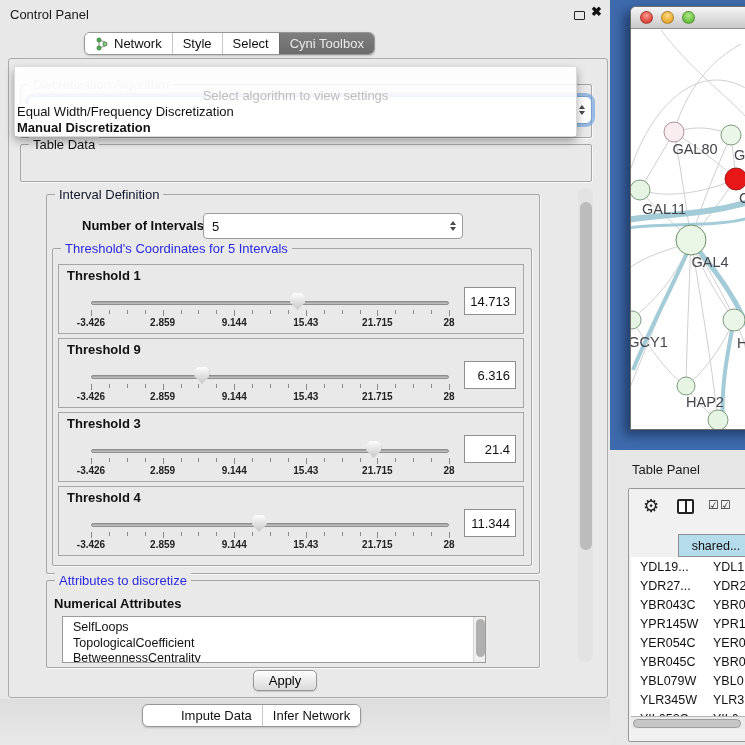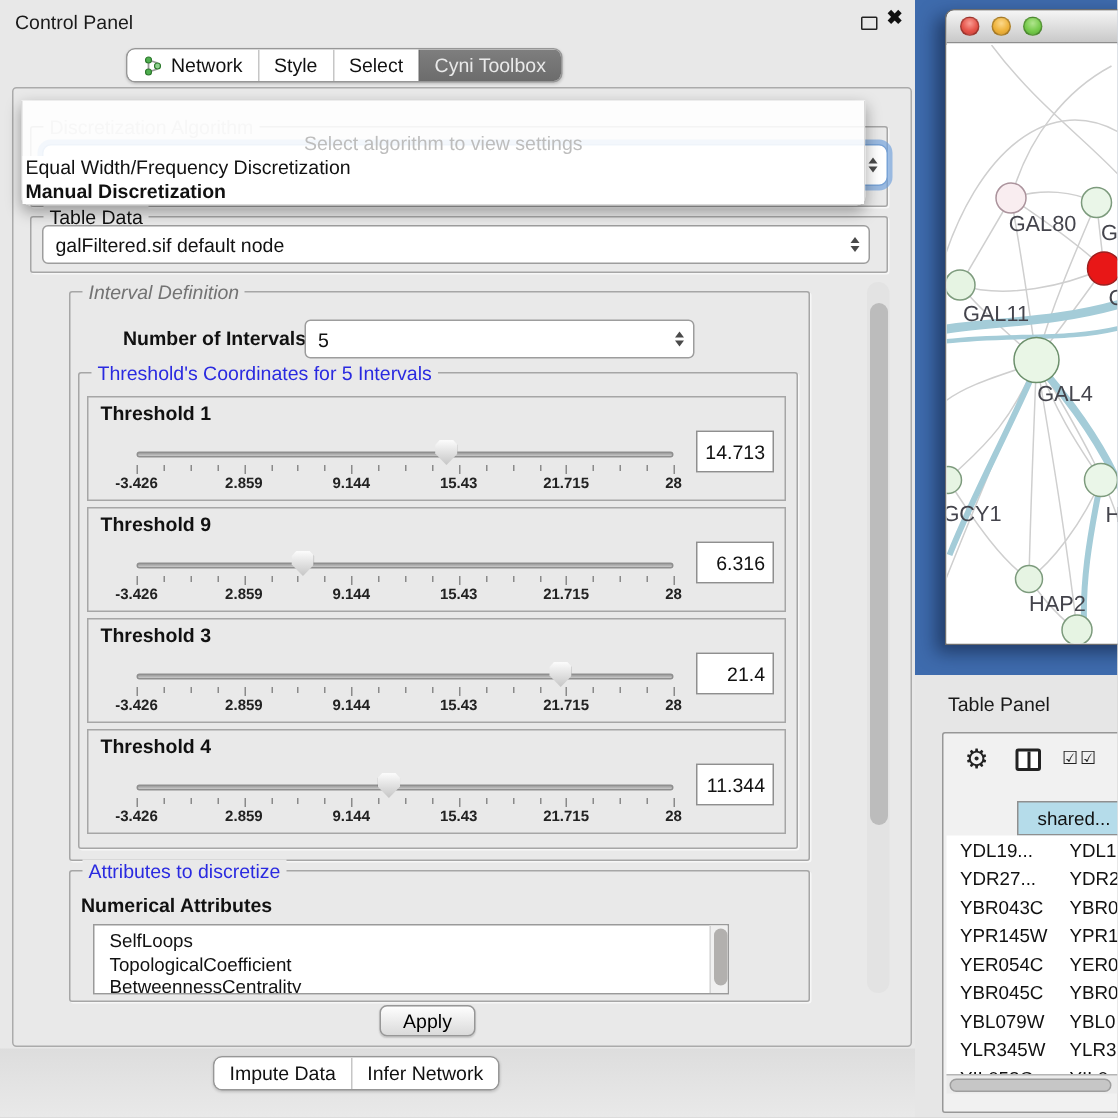--- a/index.html
+++ b/index.html
@@ -16,31 +16,31 @@
   .float-btn { left:574px; top:11px; width:11px; height:9px; border:1.5px solid #222; border-radius:1px; background:#e8e8e8; }
   .close-btn { left:591px; top:4px; font-size:13px; font-weight:bold; color:#111; }
 
   .seg-bar { display:flex; height:23px; align-items:stretch; background:#fff;
     border:1px solid #979797; border-radius:6px; overflow:hidden; box-shadow:0 1px 2px rgba(0,0,0,.18); }
   .seg { display:flex; align-items:center; gap:5px; padding:0 10px; font-size:13px;
     background:#fff; border-left:1px solid #c6c6c6; cursor:default; white-space:nowrap; }
   .seg:first-child { border-left:none; }
   .seg.sel { background:linear-gradient(#7e7e7e,#6c6c6c); color:#e9e9e9; border-left-color:#6c6c6c; }
   #top-tabs { left:84px; top:32px; }
-  #bottom-tabs { left:142px; top:704px; }
+  #bottom-tabs { left:142px; top:704px;padding-left:28px; }
 
   .main-panel { left:8px; top:58px; width:600px; height:640px; background:#e9e9e9;
     border:1px solid #ababab; border-radius:3px; }
   .bottom-strip { left:0; top:699px; width:610px; height:46px; background:linear-gradient(#dddddd,#e9e9e9); }
 
   .group { position:absolute; border:1px solid #a6a6a6; border-radius:2px;
     box-shadow:1px 1px 0 rgba(255,255,255,.65); }
   .gtitle { position:absolute; top:-8px; left:8px; background:#e9e9e9; padding:0 4px;
     font-size:13px; white-space:nowrap; }
-  .t-green { color:#737373;font-style:italic; } .t-blue { color:#2a2ae0; } .t-faded { color:#b9b9b9; }
+  .t-green { color:#0f172a; } .t-blue { color:#2a2ae0; } .t-faded { color:#b9b9b9; }
 
   .combo { position:absolute; background:#fff; border:1px solid #9d9d9d; border-radius:4px;
     display:flex; align-items:center; padding:0 22px 0 8px; font-size:13px; }
   .stepper { position:absolute; right:6px; top:50%; transform:translateY(-50%);
     display:flex; flex-direction:column; gap:2px; }
   .arr-up { width:0; height:0; border-left:3.5px solid transparent; border-right:3.5px solid transparent; border-bottom:4px solid #4a4a4a; }
   .arr-dn { width:0; height:0; border-left:3.5px solid transparent; border-right:3.5px solid transparent; border-top:4px solid #4a4a4a; }
 
   .algo-combo { left:28px; top:96px; width:564px; height:28px; border-radius:6px;
     border:1px solid #79a3d6; box-shadow:0 0 0 3px rgba(110,160,220,.65); z-index:2; }
@@ -164,27 +164,20 @@
   </div>
 
   <div class="abs popup">
     <div class="popup-prompt">Select algorithm to view settings</div>
     <div class="popup-item">Equal Width/Frequency Discretization</div>
     <div class="popup-item bold">Manual Discretization</div>
   </div>
 
   <div class="group" style="left:20px; top:144px; width:572px; height:38px;">
     <span class="gtitle">Table Data</span>
-  </div>
-  <div class="abs combo" style="left:28px; top:150px; width:552px; height:26px;">
-    <span>galFiltered.sif default node</span>
-    <span class="stepper">
-        <span class="arr-up"></span>
-        <span class="arr-dn"></span>
-      </span>
   </div>
 
   <div class="abs vscroll">
     <div class="vthumb"></div>
   </div>
 
   <div class="group" style="left:46px; top:194px; width:494px; height:380px;">
     <span class="gtitle t-green">Interval Definition</span>
   </div>
   <div class="abs" style="left:82px; top:218px; font-weight:bold;">Number of Intervals</div>

